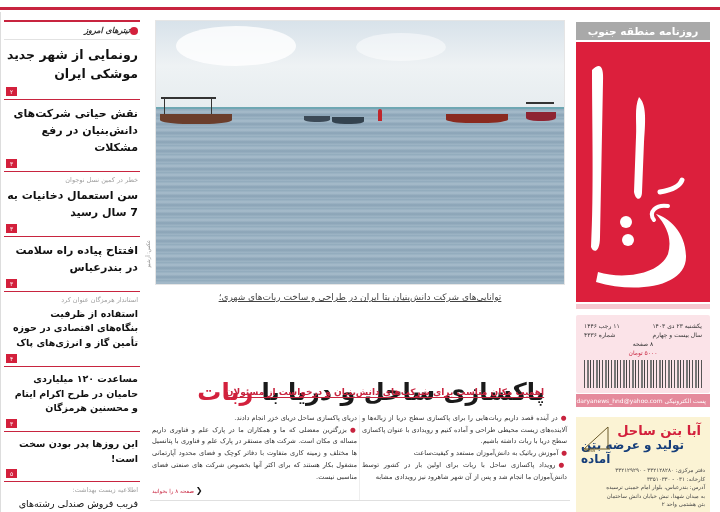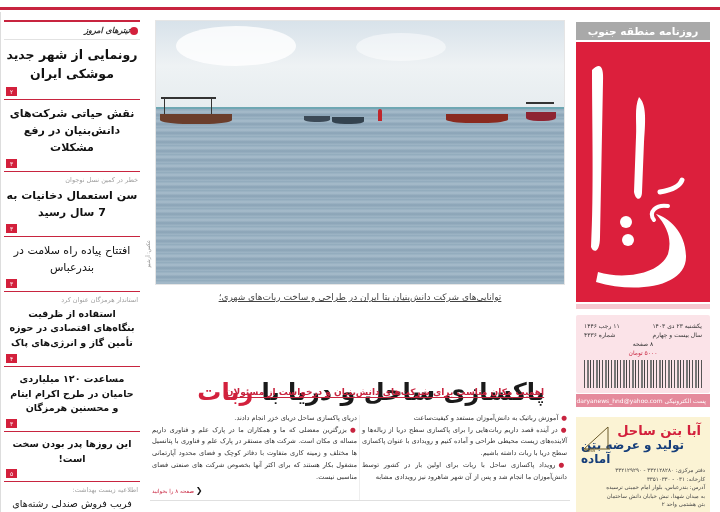--- a/index.html
+++ b/index.html
@@ -10,21 +10,21 @@
 
   
   .left-col { position: absolute; left: 0; top: 12px; width: 146px; height: 500px; border-left: 1px solid #ddd; }
   .left-col .col-inner { position: absolute; left: 3px; top: 8px; width: 136px; }
   .left-col .col-header-rule { height: 2px; background: #c8243f; margin-bottom: 3px; }
   .left-col .col-header { display: flex; align-items: center; font-size: 8px; font-weight: bold; font-style: italic; color: #333; padding: 1px 2px 4px; border-bottom: 1px solid #e2e2e2; }
   .left-col .col-header .dot { width: 8px; height: 8px; border-radius: 50%; background: #d3203c; }
 
   .hl-item { position: relative; padding: 5px 2px 7px; border-bottom: 1.5px solid #c8243f; }
   .hl-kicker { font-size: 6.5px; color: #a0a0a0; margin-bottom: 2px; line-height: 1.2; }
-  .hl-title { font-size: 11px; font-weight: bold; line-height: 1.55; color: #111; text-align: center; }
+  .hl-title { font-size: 11px; font-weight: bold; line-height: 1.55; color: #111; }
   .hl-title.big { font-size: 12.5px; }
   .hl-page { position: absolute; left: 2px; bottom: 3px; width: 11px; height: 9px; background: #d3203c; color: #fff; font-size: 6px; text-align: center; line-height: 9px; direction: ltr; }
   .hl-item .pad { height: 8px; }
 
   
   .photo { position: absolute; left: 155px; top: 20px; width: 410px; height: 265px; overflow: hidden; border: 1px solid #e5e5e5; }
   .photo .sky { position: absolute; left: 0; top: 0; width: 100%; height: 90px; background: linear-gradient(180deg, #d8e2ea 0%, #eef2f4 50%, #e6ecef 100%); }
   .photo .cloud { position: absolute; border-radius: 50%; background: rgba(255,255,255,0.8); }
   .photo .sea { position: absolute; left: 0; top: 88px; width: 100%; height: 177px; background: repeating-linear-gradient(180deg, #8fa9bb 0px, #a7bccb 3px, #8aa3b6 6px, #9fb6c6 9px); }
   .photo .horizon { position: absolute; left: 0; top: 86px; width: 100%; height: 4px; background: #6fa7b3; }
@@ -92,21 +92,21 @@
       <div class="pad"></div>
       <span class="hl-page">۳</span>
     </div>
     <div class="hl-item">
       <div class="hl-kicker">خطر در کمین نسل نوجوان</div>
       <div class="hl-title">سن استعمال دخانیات به 7 سال رسید</div>
       <div class="pad"></div>
       <span class="hl-page">۳</span>
     </div>
     <div class="hl-item">
-      <div class="hl-title" style="font-weight:normal">افتتاح پیاده راه سلامت در بندرعباس</div>
+      <div class="hl-title" style="font-weight:bold">افتتاح پیاده راه سلامت در بندرعباس</div>
       <div class="pad"></div>
       <span class="hl-page">۳</span>
     </div>
     <div class="hl-item">
       <div class="hl-kicker">استاندار هرمزگان عنوان کرد</div>
       <div class="hl-title" style="font-size:9.5px">استفاده از ظرفیت بنگاه‌های اقتصادی در حوزه تأمین گاز و انرژی‌های پاک</div>
       <div class="pad"></div>
       <span class="hl-page">۴</span>
     </div>
     <div class="hl-item">
@@ -145,22 +145,22 @@
   <div class="boat-canopy" style="left:370px;top:81px;width:28px;"></div>
   <div class="boat" style="left:370px;top:91px;width:30px;height:9px;background:#8e2432;"></div>
 </div>
 <div class="photo-credit">عکس: آرشیو</div>
 
 <div class="subtitle">توانایی‌های شرکت دانش‌بنیان بتا ایران در طراحی و ساخت ربات‌های شهری؛</div>
 <h1 class="main-headline"><span>پاکسازی ساحل و دریا با </span><span class="accent">ربات</span></h1>
 <div class="lead-sub">اهمیت مکان مناسب برای شرکت‌های دانش‌بنیان و درخواست از مسئولان</div>
 
 <div class="body-col right">
+  <p><span class="bullet">●</span><span>در آینده قصد داریم ربات‌هایی را برای پاکسازی سطح دریا از زباله‌ها و آلاینده‌های زیست محیطی طراحی و آماده کنیم و رویدادی با عنوان پاکسازی سطح دریا با ربات داشته باشیم.</span></p>
   <p><span class="bullet">●</span><span>آموزش رباتیک به دانش‌آموزان مستعد و کیفیت‌ساعت</span></p>
-  <p><span class="bullet">●</span><span>در آینده قصد داریم ربات‌هایی را برای پاکسازی سطح دریا از زباله‌ها و آلاینده‌های زیست محیطی طراحی و آماده کنیم و رویدادی با عنوان پاکسازی سطح دریا با ربات داشته باشیم.</span></p>
   <p><span class="bullet">●</span><span>رویداد پاکسازی ساحل با ربات برای اولین بار در کشور توسط دانش‌آموزان ما انجام شد و پس از آن شهر شاهرود نیز رویدادی مشابه</span></p>
 </div>
 <div class="col-divider"></div>
 <div class="body-col left">
   <p>دریای پاکسازی ساحل دریای خزر انجام دادند.</p>
   <p><span class="bullet">●</span><span>بزرگترین معضلی که ما و همکاران ما در پارک علم و فناوری داریم مساله ی مکان است. شرکت های مستقر در پارک علم و فناوری با پتانسیل ها مختلف و زمینه کاری متفاوت با دفاتر کوچک و فضای محدود آپارتمانی مشغول بکار هستند که برای اکثر آنها بخصوص شرکت های صنعتی فضای مناسبی نیست.</span></p>
   <div class="continue"><span class="arrow">❮</span> <span>صفحه ۸ را بخوانید</span></div>
 </div>
 <div class="bottom-rule"></div>
 

